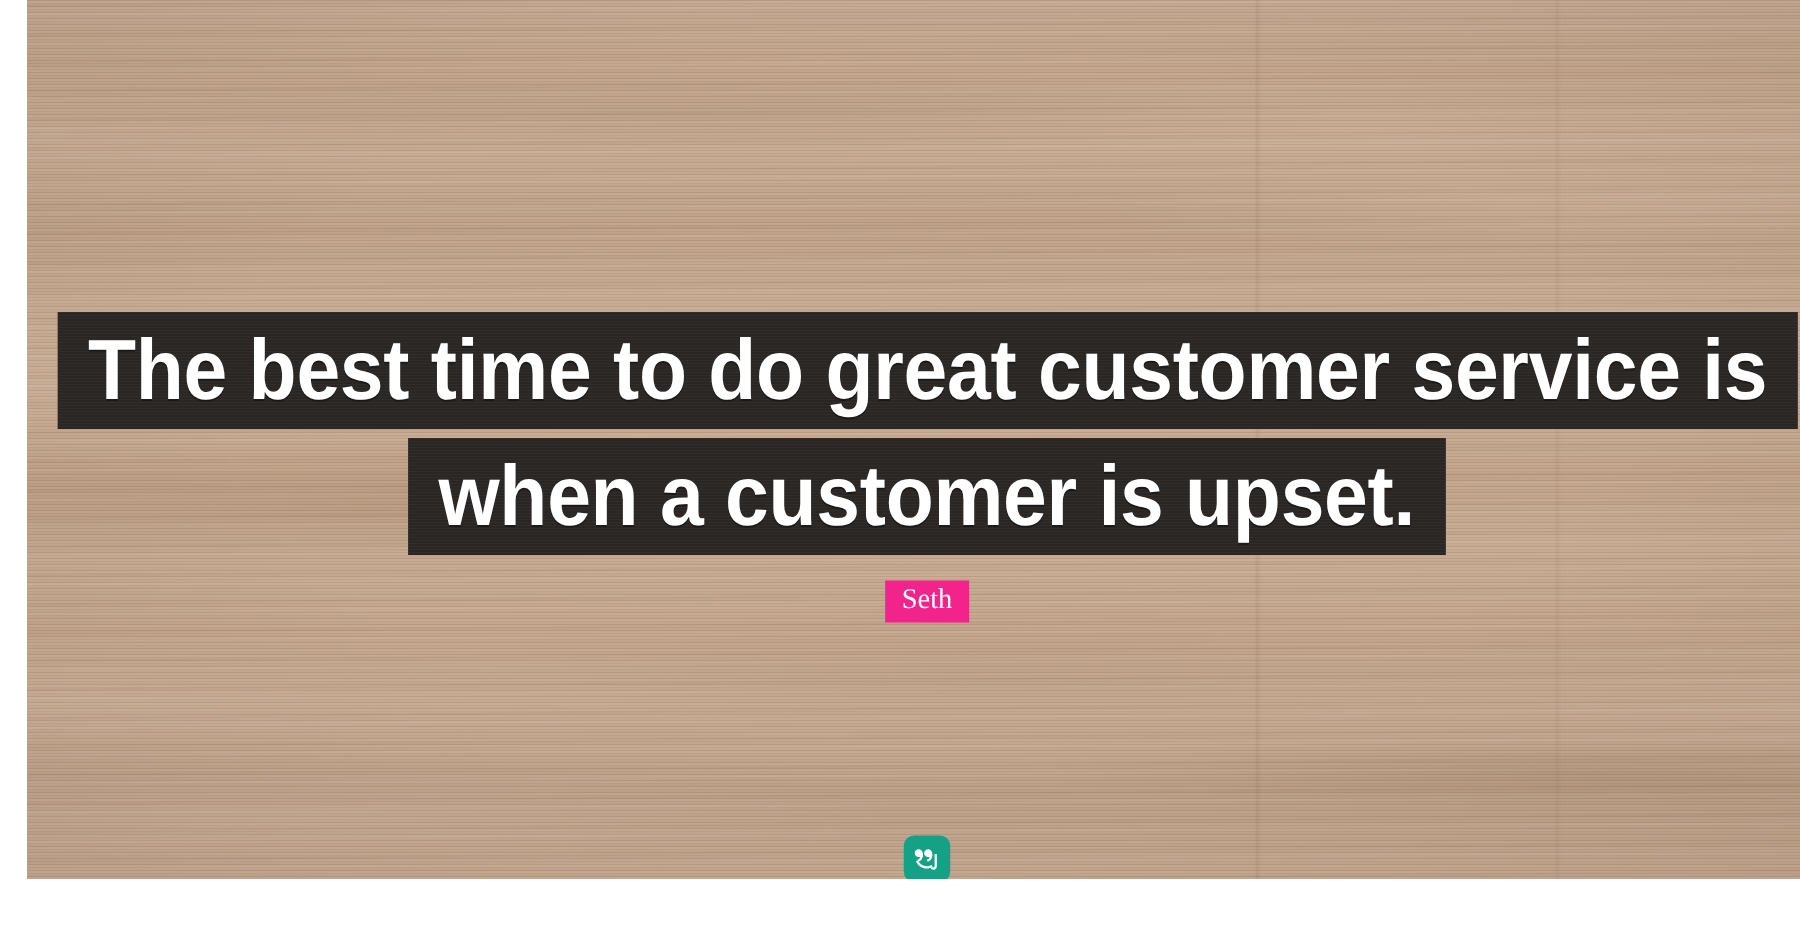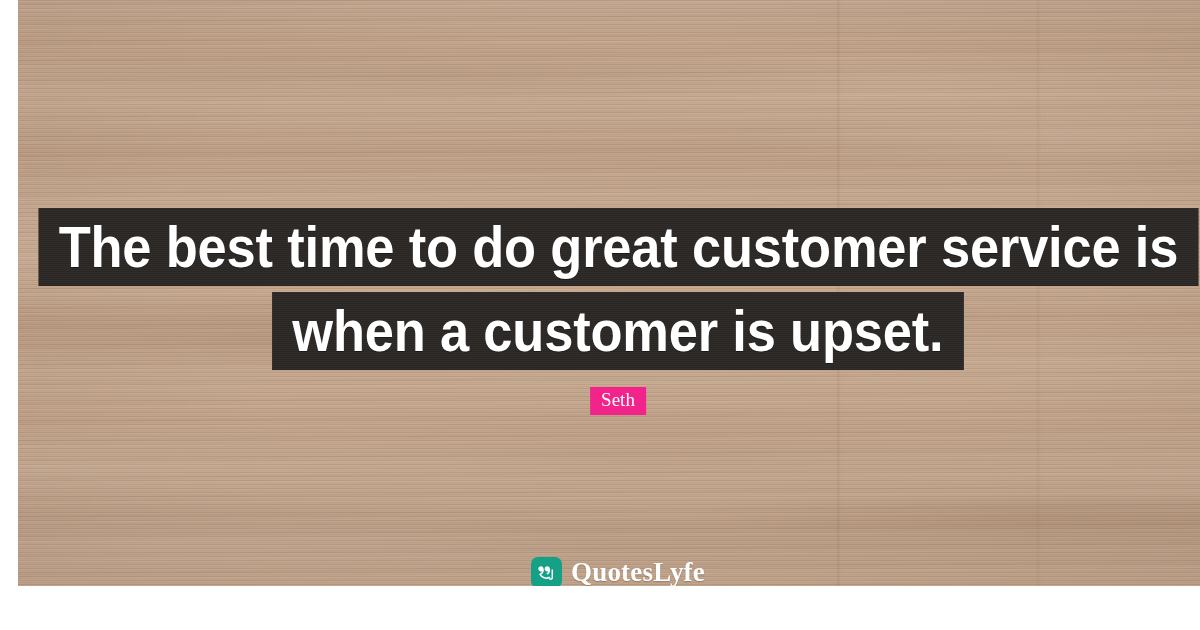--- a/index.html
+++ b/index.html
@@ -215,17 +215,16 @@
 
     <div class="brand">
       <div class="brand-icon">
         <svg width="22" height="22" viewBox="0 0 22 22" aria-hidden="true">
           <path d="M5.0 4.2c-1.5 0-2.7 1.15-2.7 2.6 0 1.45 1.2 2.6 2.7 2.6 0.35 0 0.68-0.06 0.98-0.17-0.22 0.95-0.9 1.7-1.85 2.05l0.62 1.25c1.95-0.72 3.1-2.45 3.1-4.6 0-2.2-1.25-3.73-2.85-3.73z" fill="#ffffff"></path>
           <path d="M11.3 4.2c-1.5 0-2.7 1.15-2.7 2.6 0 1.45 1.2 2.6 2.7 2.6 0.35 0 0.68-0.06 0.98-0.17-0.22 0.95-0.9 1.7-1.85 2.05l0.62 1.25c1.95-0.72 3.1-2.45 3.1-4.6 0-2.2-1.25-3.73-2.85-3.73z" fill="#ffffff"></path>
           <path d="M3.1 12.1c1.25 2.9 4.0 4.85 7.25 4.85 1.4 0 2.72-0.36 3.86-1.0l-0.75-1.33c-0.92 0.52-1.98 0.81-3.11 0.81-2.6 0-4.82-1.55-5.85-3.88z" fill="#ffffff"></path>
           <path d="M15.55 7.4h1.5v8.05c0 1.35-1.0 2.35-2.3 2.35-0.78 0-1.46-0.35-1.88-0.9l1.12-0.95c0.16 0.2 0.4 0.33 0.7 0.33 0.5 0 0.86-0.36 0.86-0.9z" fill="#ffffff"></path>
         </svg>
       </div>
-      <div class="brand-name">QuotesLyfe</div>
     </div>
 
   </div>
 </div>
 
 </body></html>

